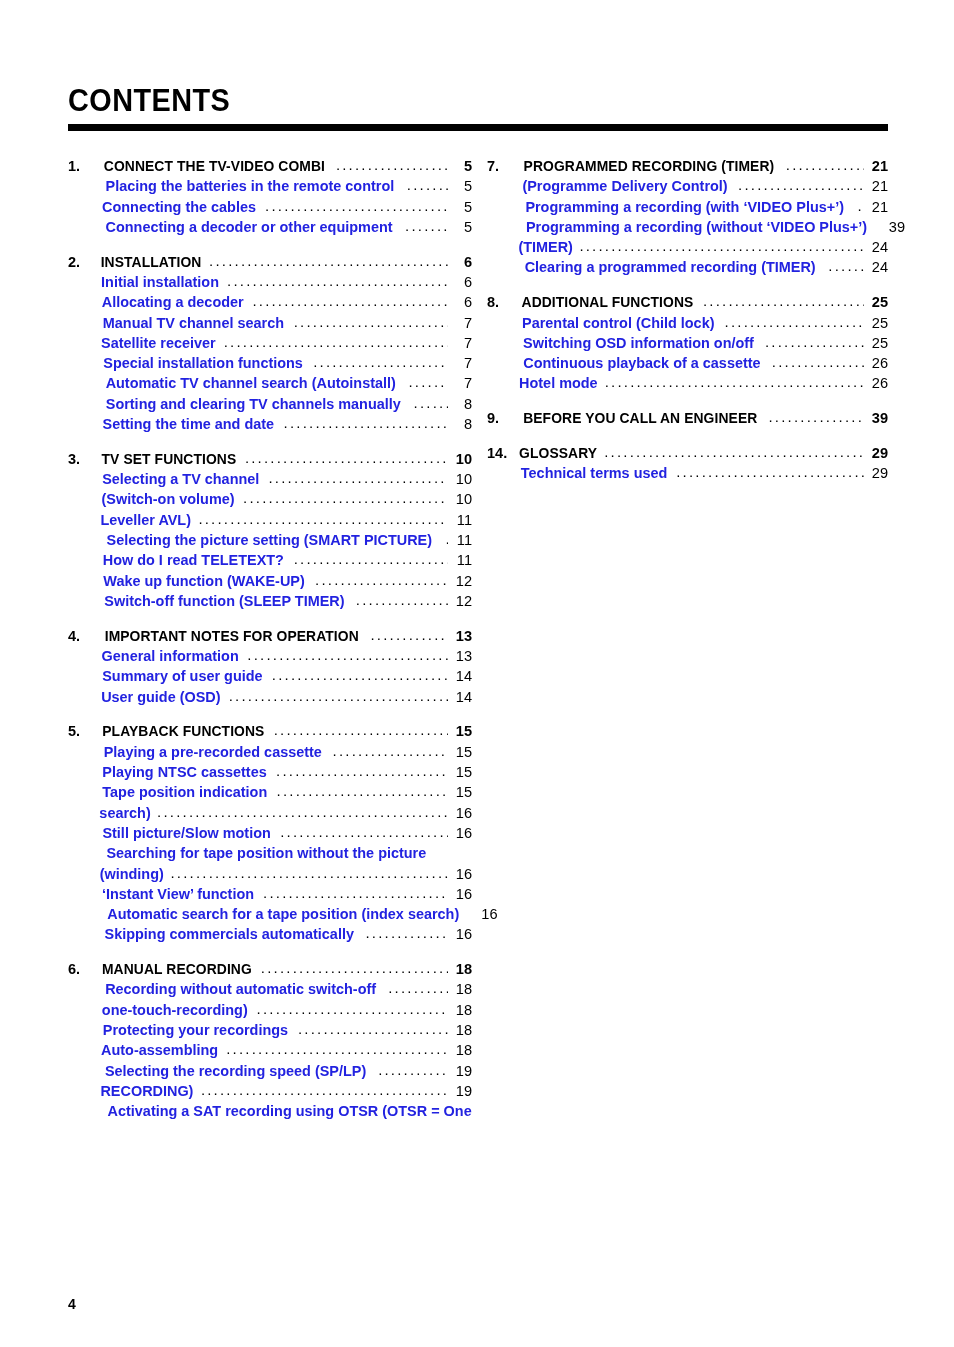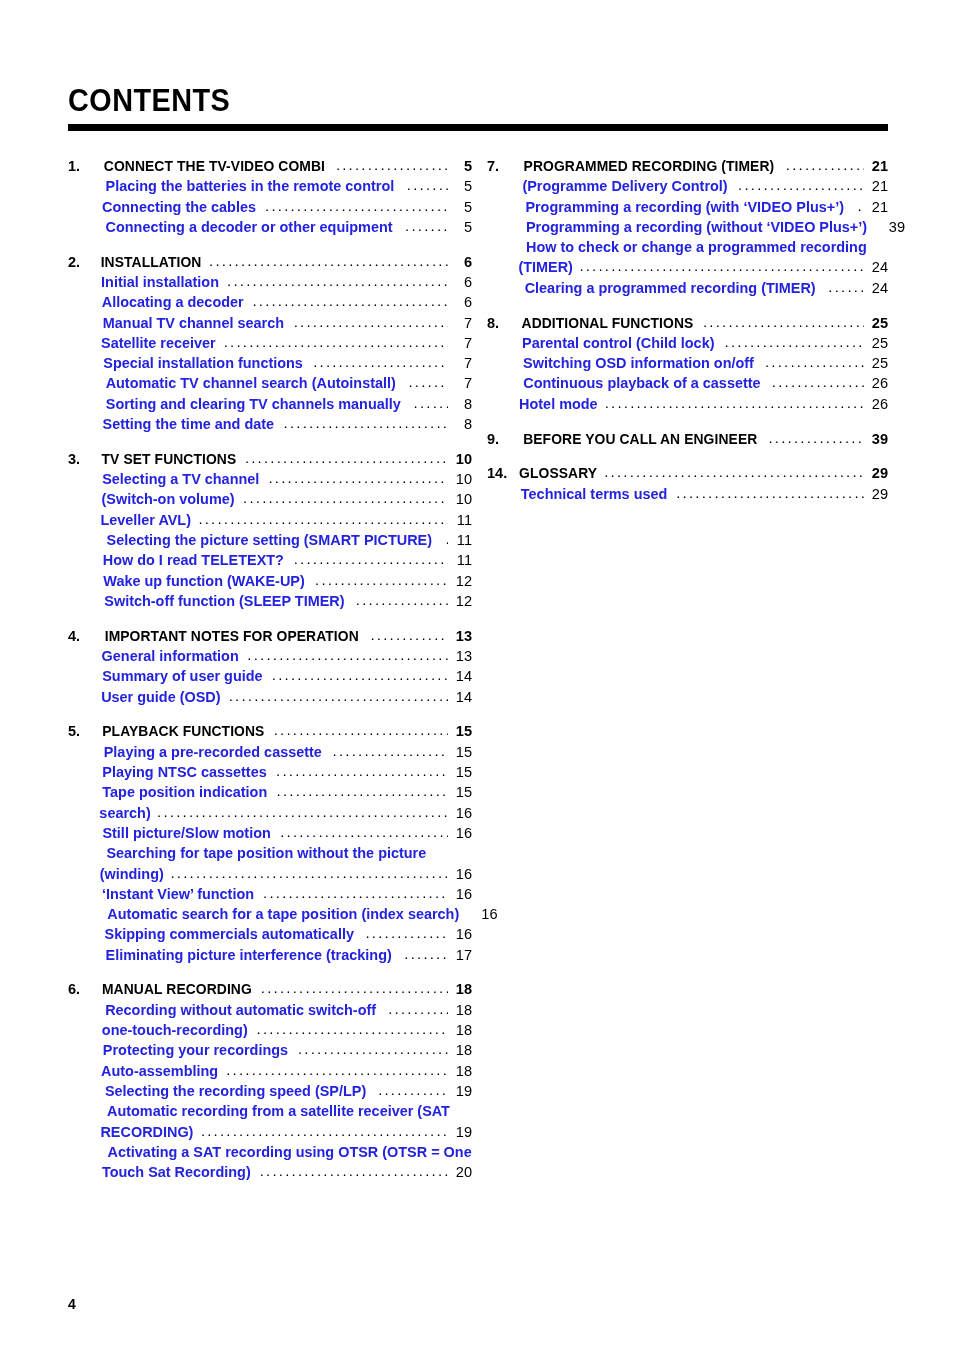--- a/index.html
+++ b/index.html
@@ -444,28 +444,20 @@
             </div>
           </div>
           <div class="row sub">
             <div class="num"></div>
             <div class="entry">
               <span class="label">Skipping commercials automatically</span>
               <span class="leader"></span>
               <span class="pg">16</span>
             </div>
           </div>
-          <div class="row sub">
-            <div class="num"></div>
-            <div class="entry">
-              <span class="label">Eliminating picture interference (tracking)</span>
-              <span class="leader"></span>
-              <span class="pg">17</span>
-            </div>
-          </div>
         </div>
         <div class="section">
           <div class="row chapter">
             <div class="num">6.</div>
             <div class="entry">
               <span class="label">MANUAL RECORDING</span>
               <span class="leader"></span>
               <span class="pg">18</span>
             </div>
           </div>
@@ -500,54 +492,38 @@
               <span class="leader"></span>
               <span class="pg">18</span>
             </div>
           </div>
           <div class="row sub">
             <div class="num"></div>
             <div class="entry">
               <span class="label">Selecting the recording speed (SP/LP)</span>
               <span class="leader"></span>
               <span class="pg">19</span>
-            </div>
-          </div>
-          <div class="row sub cont">
-            <div class="num"></div>
-            <div class="entry">
-              <span class="label">Automatic recording from a satellite receiver (SAT</span>
-              <span class="leader none"></span>
-              <span class="pg blank"></span>
             </div>
           </div>
           <div class="row sub">
             <div class="num"></div>
             <div class="entry">
               <span class="label">RECORDING)</span>
               <span class="leader"></span>
               <span class="pg">19</span>
             </div>
           </div>
           <div class="row sub cont">
             <div class="num"></div>
             <div class="entry">
               <span class="label">Activating a SAT recording using OTSR (OTSR = One</span>
               <span class="leader none"></span>
               <span class="pg blank"></span>
             </div>
           </div>
-          <div class="row sub">
-            <div class="num"></div>
-            <div class="entry">
-              <span class="label">Touch Sat Recording)</span>
-              <span class="leader"></span>
-              <span class="pg">20</span>
-            </div>
-          </div>
         </div>
       </div>
     <div class="col col-right">
         <div class="section">
           <div class="row chapter">
             <div class="num">7.</div>
             <div class="entry">
               <span class="label">PROGRAMMED RECORDING (TIMER)</span>
               <span class="leader"></span>
               <span class="pg">21</span>
@@ -570,28 +546,20 @@
             </div>
           </div>
           <div class="row sub">
             <div class="num"></div>
             <div class="entry">
               <span class="label">Programming a recording (without ‘VIDEO Plus+’)</span>
               <span class="leader"></span>
               <span class="pg">39</span>
             </div>
           </div>
-          <div class="row sub cont">
-            <div class="num"></div>
-            <div class="entry">
-              <span class="label">How to check or change a programmed recording</span>
-              <span class="leader none"></span>
-              <span class="pg blank"></span>
-            </div>
-          </div>
           <div class="row sub">
             <div class="num"></div>
             <div class="entry">
               <span class="label">(TIMER)</span>
               <span class="leader"></span>
               <span class="pg">24</span>
             </div>
           </div>
           <div class="row sub">
             <div class="num"></div>

